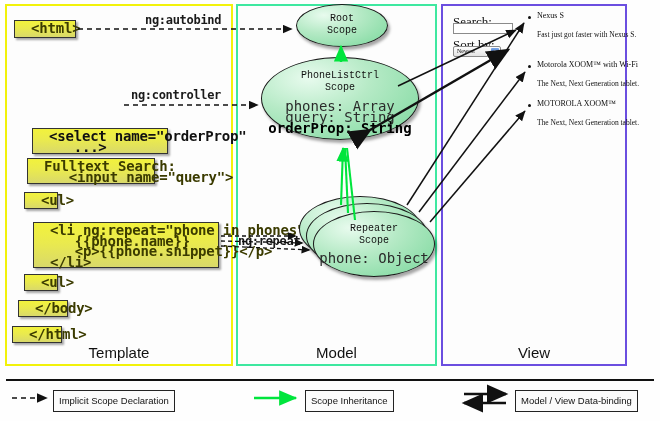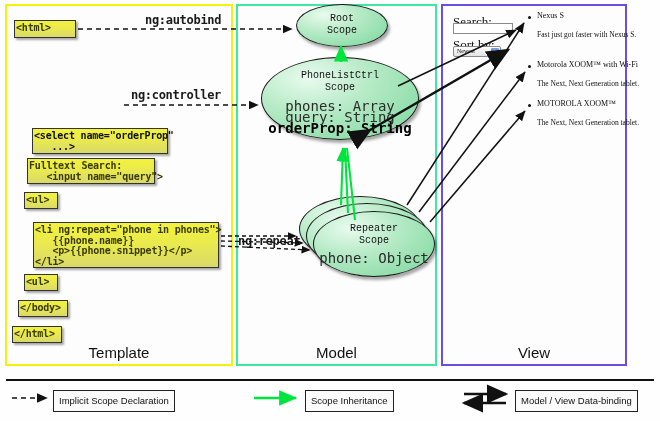--- a/index.html
+++ b/index.html
@@ -37,23 +37,23 @@
     font-family: "Liberation Sans", sans-serif;
   }
 
   
   .codebox {
     position: absolute;
     background: linear-gradient(180deg, #f2f23c 0%, #eaea4e 45%, #d9d96a 100%);
     border: 1px solid #333;
     color: #3b3b00;
     font-family: "DejaVu Sans Mono", monospace;
-    font-size: 10px;
+    font-size: 14px;
     line-height: 10.5px;
-    padding: 2px 1px;
+    padding: 2px 16px;
     white-space: pre;
     box-shadow: 2px 2px 2px rgba(0,0,0,0.35);
     box-sizing: border-box;
     font-weight: bold;
     letter-spacing: -0.2px;
   }
   .codebox.dark { color: #111; }
 
   
   .ellipse {

